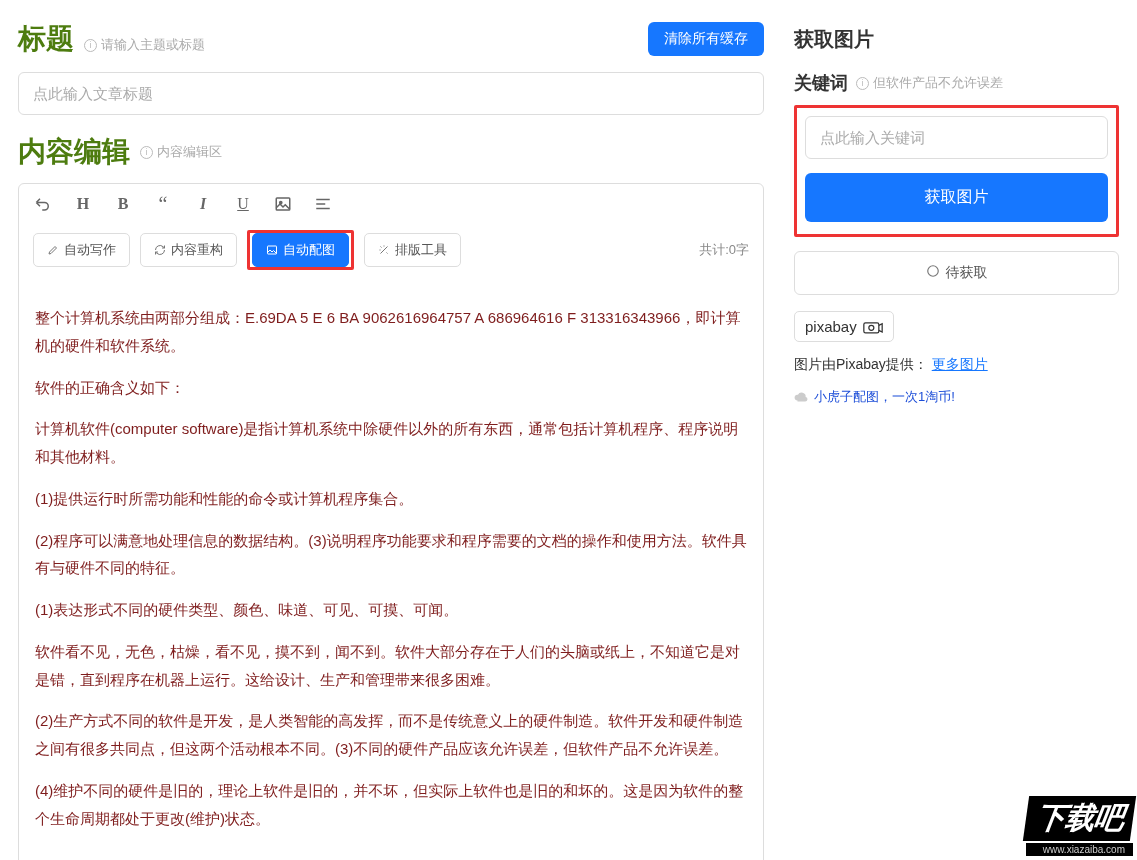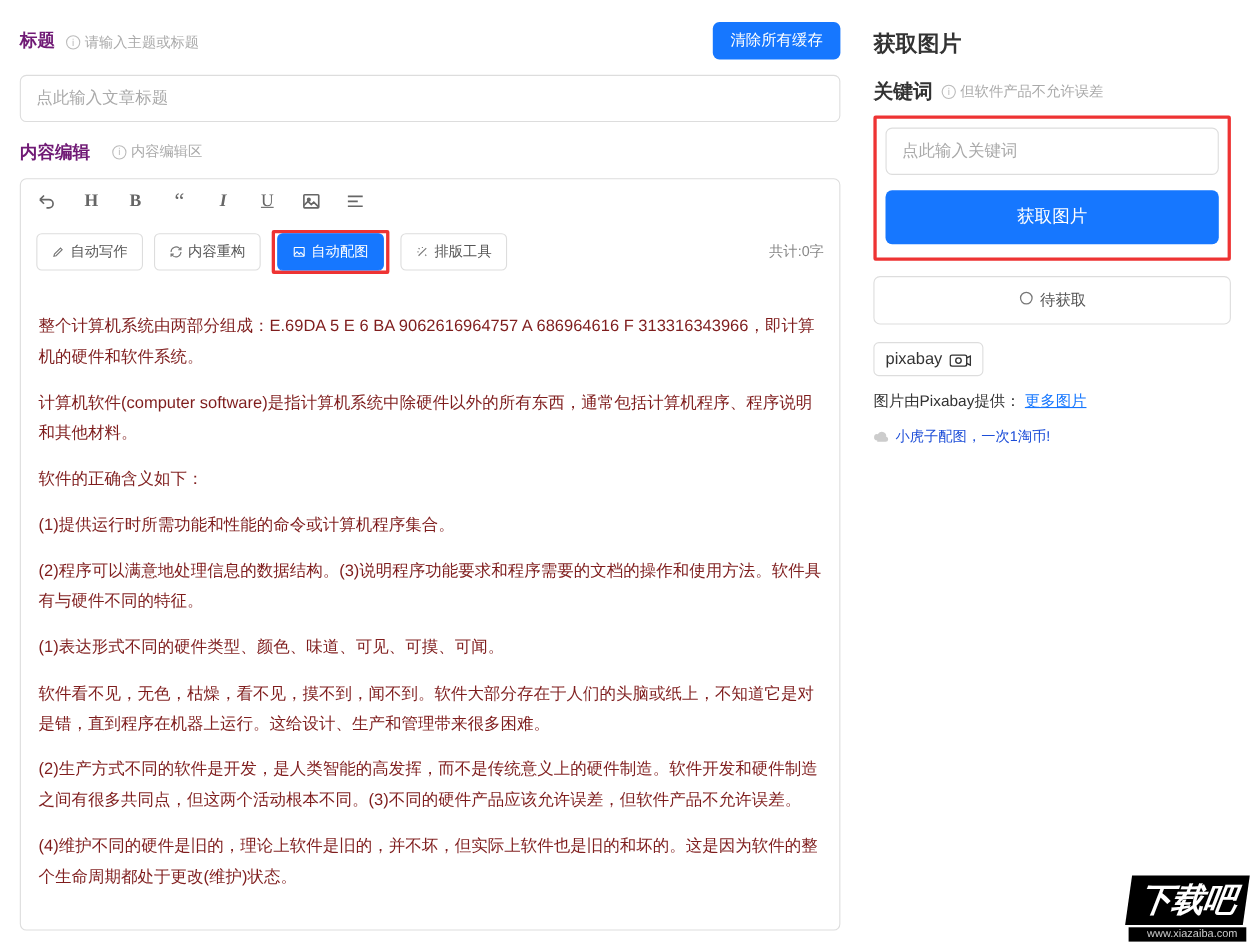--- a/index.html
+++ b/index.html
@@ -1,28 +1,28 @@
 <!DOCTYPE html>
 <html><head>
 <meta charset="utf-8">
 <style>
 * { box-sizing: border-box; margin: 0; padding: 0; }
 body { font-family: -apple-system, "Microsoft YaHei", "PingFang SC", sans-serif; background: #fff; display: flex; width: 1137px; height: 860px; }
 .main { flex: 1; padding: 20px 18px 0 18px; overflow: hidden; }
 .sidebar { width: 355px; padding: 20px 18px 0 12px; }
 .header-row { display: flex; align-items: center; justify-content: space-between; margin-bottom: 14px; }
 .title-group { display: flex; align-items: baseline; gap: 10px; }
-.title-lg { font-size: 16px; font-weight: 700; color: #701a75; }
+.title-lg { font-size: 28px; font-weight: 700; color: #4d7c0f; }
 .hint { font-size: 13px; color: #aaa; display: flex; align-items: center; gap: 4px; }
 .hint-icon { display: inline-flex; width: 13px; height: 13px; border: 1px solid #bbb; border-radius: 50%; align-items: center; justify-content: center; font-size: 9px; color: #bbb; font-style: normal; }
 .btn-primary { background: #1677ff; color: #fff; border: none; border-radius: 6px; padding: 8px 16px; font-size: 14px; cursor: pointer; }
 .btn-primary-lg { background: #1677ff; color: #fff; border: none; border-radius: 6px; padding: 14px 0; font-size: 16px; cursor: pointer; width: 100%; text-align: center; }
 .input-lg { width: 100%; border: 1px solid #ddd; border-radius: 6px; padding: 12px 14px; font-size: 15px; color: #333; }
 .input-lg::placeholder { color: #aaa; }
-.section-hdr { display: flex; align-items: flex-start; gap: 20px; margin: 18px 0 12px 0; }
+.section-hdr { display: flex; align-items: center; gap: 10px; margin: 18px 0 12px 0; }
 .editor-wrap { border: 1px solid #ddd; border-radius: 6px; }
 .toolbar-row1 { padding: 10px 14px; display: flex; gap: 20px; align-items: center; border-bottom: 0; }
 .tb-icon { width: 20px; height: 20px; display: inline-flex; align-items: center; justify-content: center; color: #666; font-size: 16px; cursor: pointer; }
 .tb-bold { font-weight: 700; font-family: Georgia, serif; }
 .tb-h { font-weight: 700; font-family: Georgia, serif; }
 .tb-quote { font-family: Georgia, serif; font-size: 20px; line-height: 0; }
 .tb-italic { font-style: italic; font-family: Georgia, serif; font-weight: 700; }
 .tb-under { text-decoration: underline; font-family: Georgia, serif; }
 .toolbar-row2 { padding: 6px 14px 14px 14px; display: flex; align-items: center; justify-content: space-between; }
 .btn-group { display: flex; gap: 10px; align-items: center; }
@@ -128,22 +128,22 @@
               <path d="M5 19L19 5M5 5l2 2M17 17l2 2M12 3v2M3 12h2"></path>
             </svg>
           <span>排版工具</span>
         </button>
       </div>
       <span class="count-text">共计:0字</span>
     </div>
 
     <div class="content-area" id="content-area">
         <p>整个计算机系统由两部分组成：E.69DA 5 E 6 BA 9062616964757 A 686964616 F 313316343966，即计算机的硬件和软件系统。</p>
+        <p>软件的正确含义如下：</p>
         <p>计算机软件(computer software)是指计算机系统中除硬件以外的所有东西，通常包括计算机程序、程序说明和其他材料。</p>
-        <p>软件的正确含义如下：</p>
         <p>(1)提供运行时所需功能和性能的命令或计算机程序集合。</p>
         <p>(2)程序可以满意地处理信息的数据结构。(3)说明程序功能要求和程序需要的文档的操作和使用方法。软件具有与硬件不同的特征。</p>
         <p>(1)表达形式不同的硬件类型、颜色、味道、可见、可摸、可闻。</p>
         <p>软件看不见，无色，枯燥，看不见，摸不到，闻不到。软件大部分存在于人们的头脑或纸上，不知道它是对是错，直到程序在机器上运行。这给设计、生产和管理带来很多困难。</p>
         <p>(2)生产方式不同的软件是开发，是人类智能的高发挥，而不是传统意义上的硬件制造。软件开发和硬件制造之间有很多共同点，但这两个活动根本不同。(3)不同的硬件产品应该允许误差，但软件产品不允许误差。</p>
         <p>(4)维护不同的硬件是旧的，理论上软件是旧的，并不坏，但实际上软件也是旧的和坏的。这是因为软件的整个生命周期都处于更改(维护)状态。</p>
       </div>
   </div>
 </div>
 

